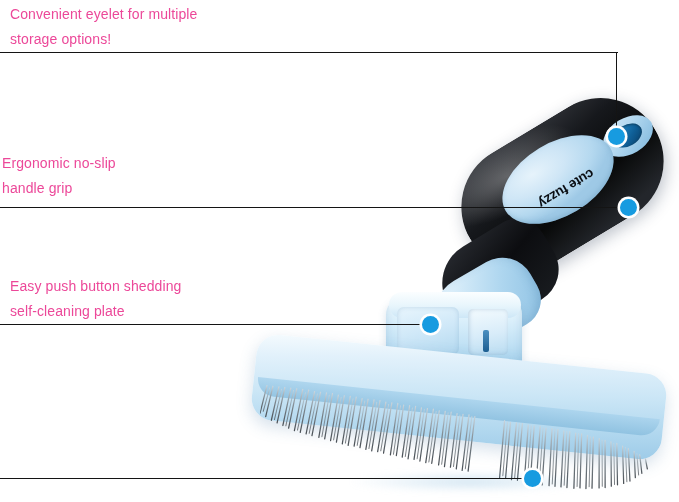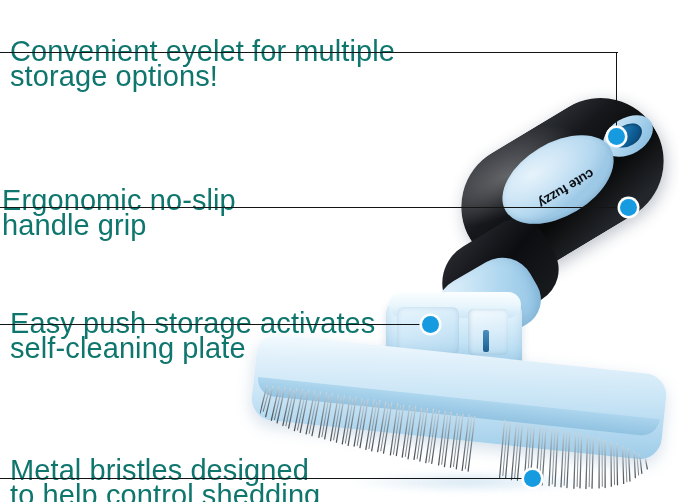--- a/index.html
+++ b/index.html
@@ -7,29 +7,28 @@
     position:relative;
     width:679px;height:502px;
     background:#ffffff;
     overflow:hidden;
     font-family:"Liberation Sans", sans-serif;
   }
 
   
   .callout-text{
     position:absolute;
-    color:#0f766e;
+    color:#ec4899;
     font-family:"Liberation Sans", sans-serif;
-    font-size:29px;
+    font-size:14px;
     line-height:25px;
     font-weight:400;
     letter-spacing:0.1px;
     white-space:pre-line;
     z-index:40;
-    margin-top:37px;
   }
   #txt1{left:10px;top:2px;}
   #txt2{left:2px;top:151px;}
   #txt3{left:10px;top:274px;}
   #txt4{left:10px;top:421px;}
 
   
   .lead-h{
     position:absolute;
     height:0;
@@ -398,18 +397,16 @@
 
   <div class="dot" id="dot1"></div>
   <div class="dot" id="dot2"></div>
   <div class="dot" id="dot3"></div>
   <div class="dot" id="dot4"></div>
 
   <div class="callout-text" id="txt1">Convenient eyelet for multiple
 storage options!</div>
   <div class="callout-text" id="txt2">Ergonomic no-slip
 handle grip</div>
-  <div class="callout-text" id="txt3">Easy push storage activates
+  <div class="callout-text" id="txt3">Easy push button shedding
 self-cleaning plate</div>
-  <div class="callout-text" id="txt4">Metal bristles designed
-to help control shedding</div>
 
 </div>
 
 </body></html>

